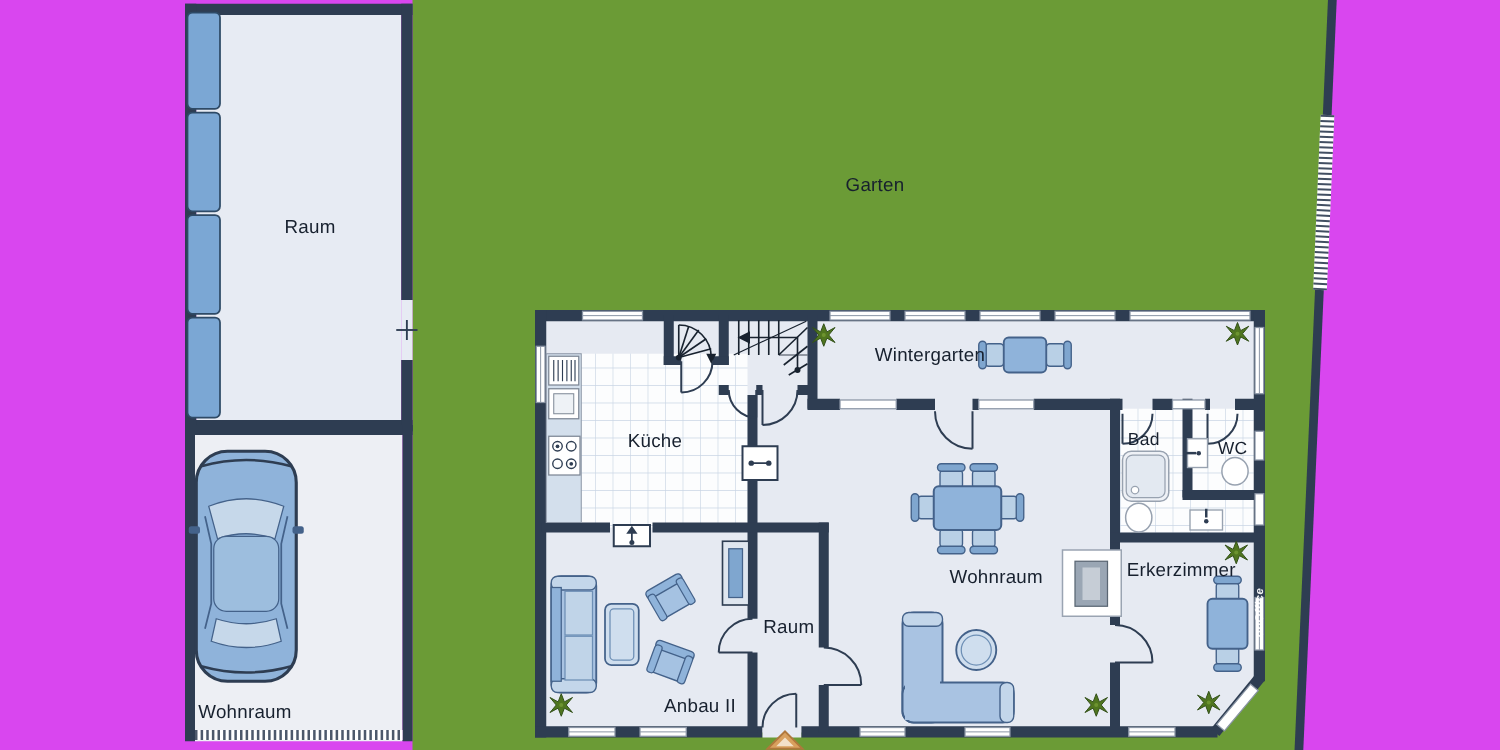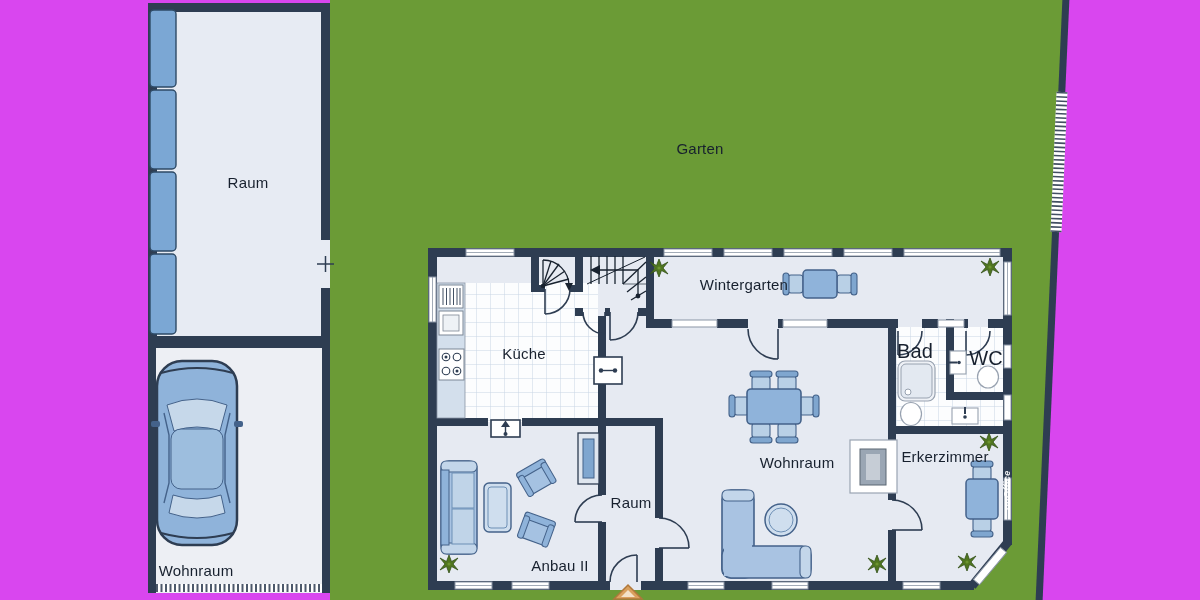--- a/index.html
+++ b/index.html
@@ -1,21 +1,21 @@
 <!DOCTYPE html>
 <html><head>
 <meta charset="utf-8">
 <style>
   html,body{margin:0;padding:0;background:#ffffff;}
   #plan{position:relative;width:1200px;height:600px;background:#d946ef;overflow:hidden;
         font-family:"Liberation Sans", sans-serif;}
   #plan svg{position:absolute;left:0;top:0;}
   .lbl{position:absolute;transform:translate(-50%,-50%);color:#17202e;font-size:15px;
        white-space:nowrap;letter-spacing:.2px;}
-  .lbl.small{font-size:20px;}
+  .lbl.small{font-size:14px;}
   .watermark{position:absolute;transform:translate(-50%,-50%) rotate(-90deg);
        color:#ffffff;font-size:9px;font-style:italic;font-weight:bold;opacity:.92;
        letter-spacing:.4px;white-space:nowrap;}
 </style>
 </head>
 <body>
 
 <div id="plan">
 <svg width="1200" height="600" viewBox="0 0 1200 600">
   <defs>

